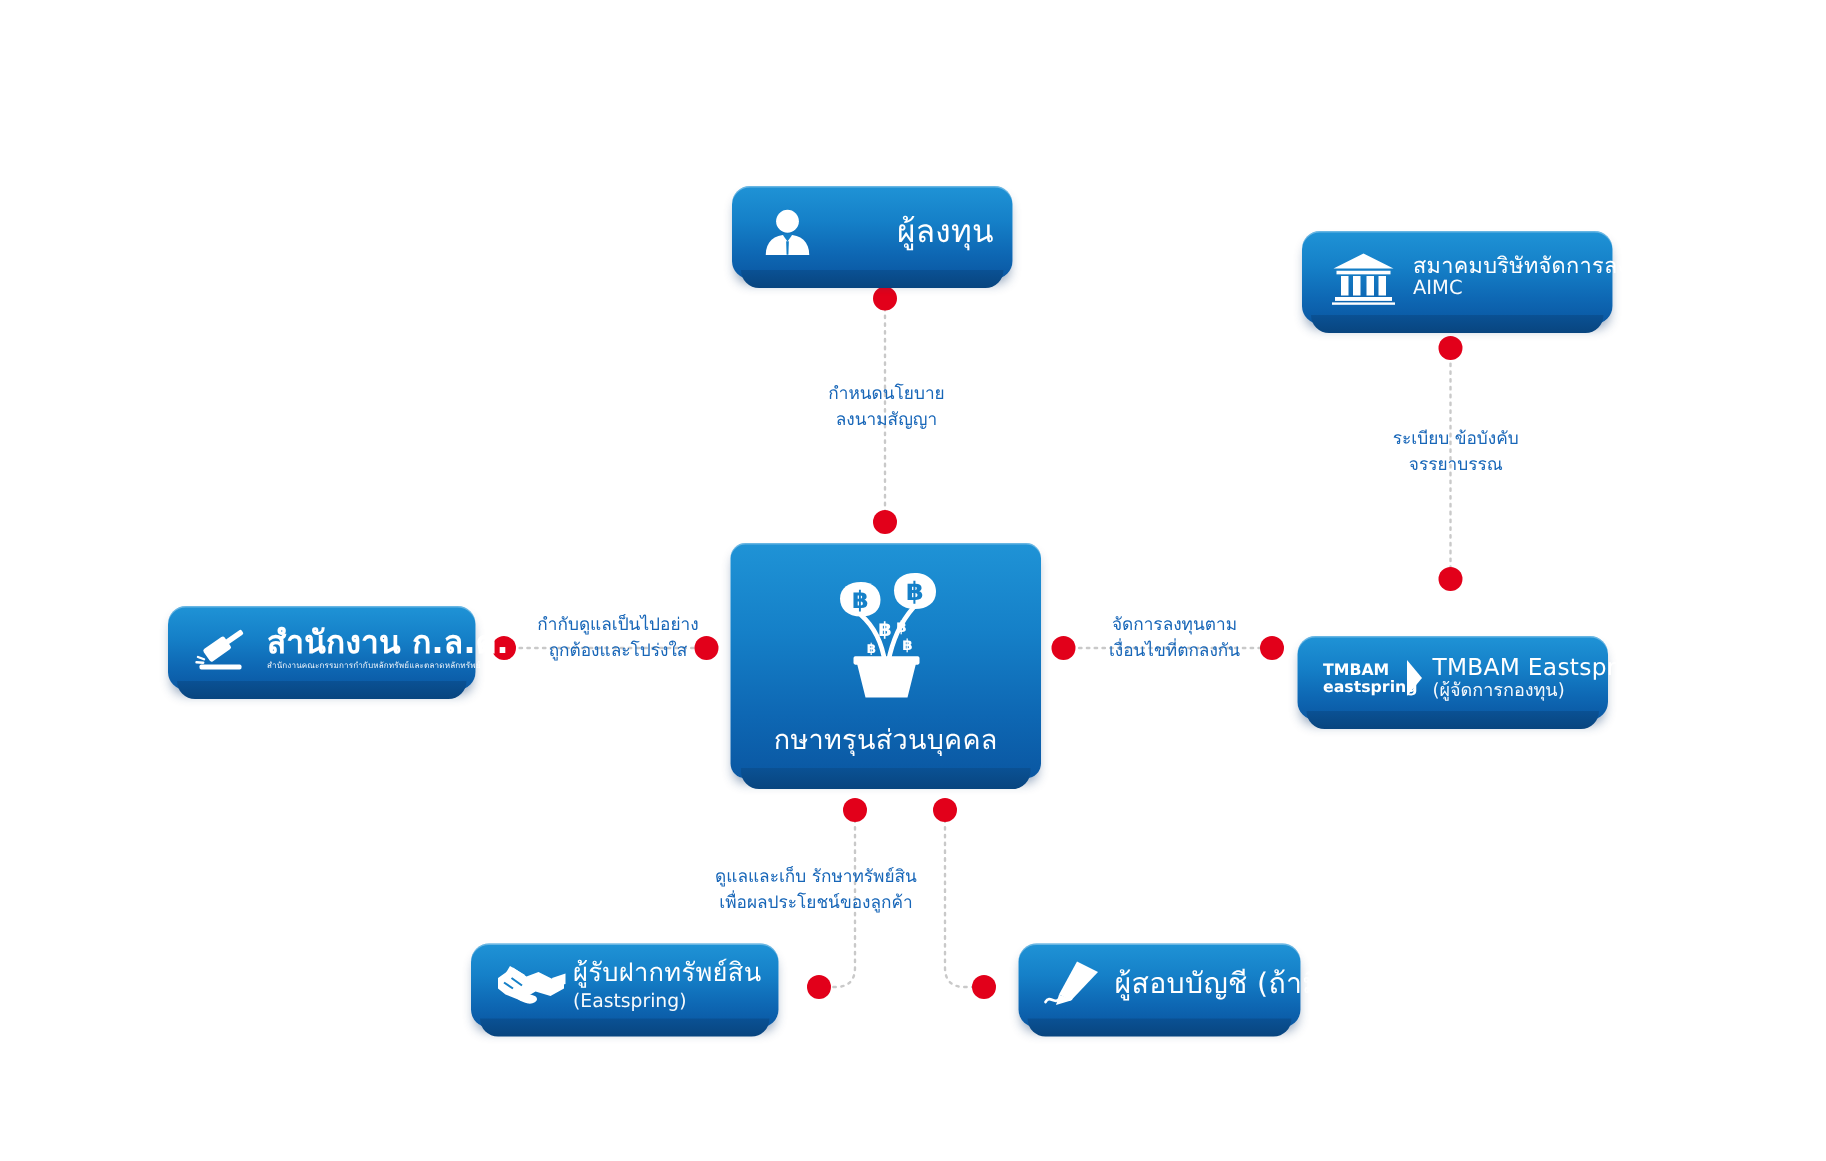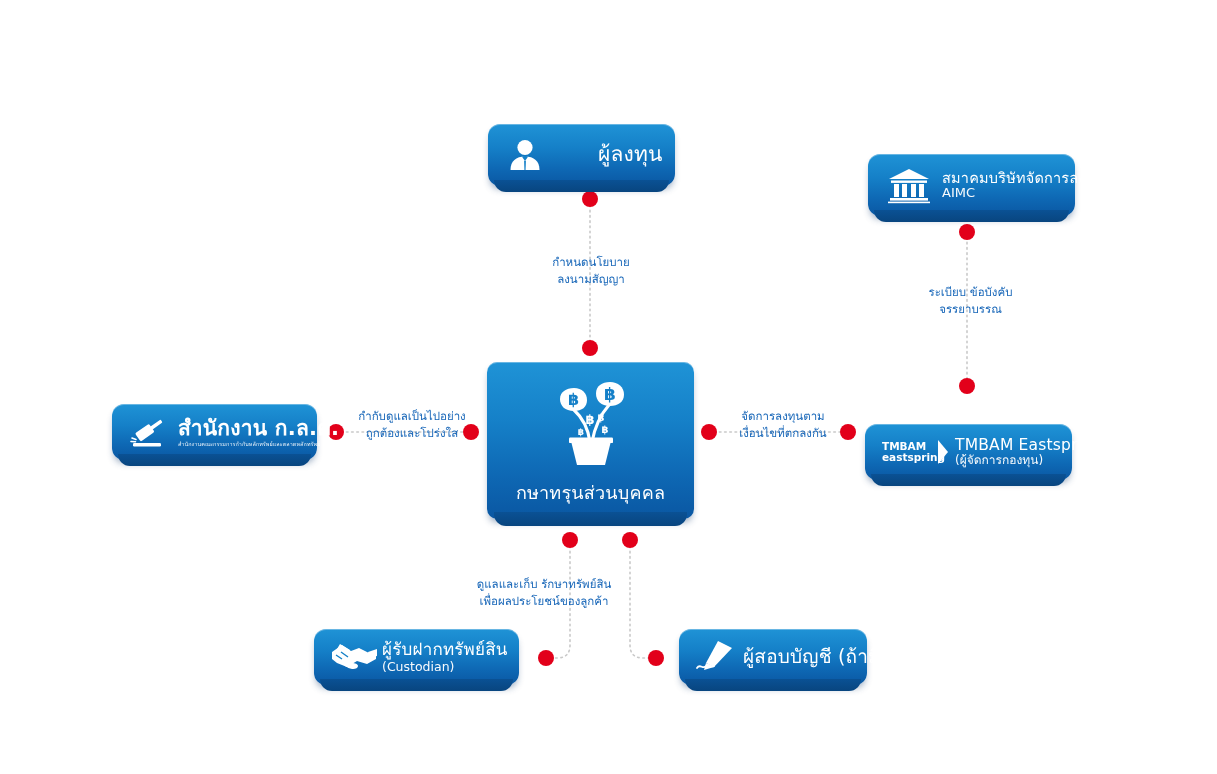--- a/index.html
+++ b/index.html
@@ -297,21 +297,21 @@
       <svg width="50" height="36" viewBox="0 0 50 36">
         <path d="M3 13 L13 6 L22 12 L30 9 L40 14 L47 12 L47 20 L38 25 L28 22 L18 28 L8 24 L3 20 Z" fill="#ffffff"></path>
         <path d="M11 5 L21 11 L18 15 L8 10 Z" fill="#ffffff"></path>
         <path d="M39 13 L48 10 L48 17 L40 19 Z" fill="#ffffff"></path>
         <path d="M12 22 C14 26 18 29 23 30 C26 30.5 29 29 29 27 C29 25 26 24 23 24 Z" fill="#ffffff"></path>
         <path d="M7 16 L13 20 M12 13 L19 18" stroke="#1580c8" stroke-width="1.4"></path>
       </svg>
     </div>
     <div class="labels">
       <div class="title">ผู้รับฝากทรัพย์สิน</div>
-      <div class="subtitle">(Custodian)</div>
+      <div class="subtitle">(Eastspring)</div>
     </div>
   </div>
 
   <div class="node" id="node-auditor">
     <div class="icon">
       <svg width="44" height="36" viewBox="0 0 44 36">
         <path d="M24 2 L38 9 L20 28 L12 24 Z" fill="#ffffff"></path>
         <path d="M12 24 L20 28 L10 31 Z" fill="#ffffff"></path>
         <path d="M3 29 C6 24 9 31 12 27 C14.5 23.5 17 29 20 27" stroke="#ffffff" stroke-width="1.8" fill="none" stroke-linecap="round"></path>
       </svg>

